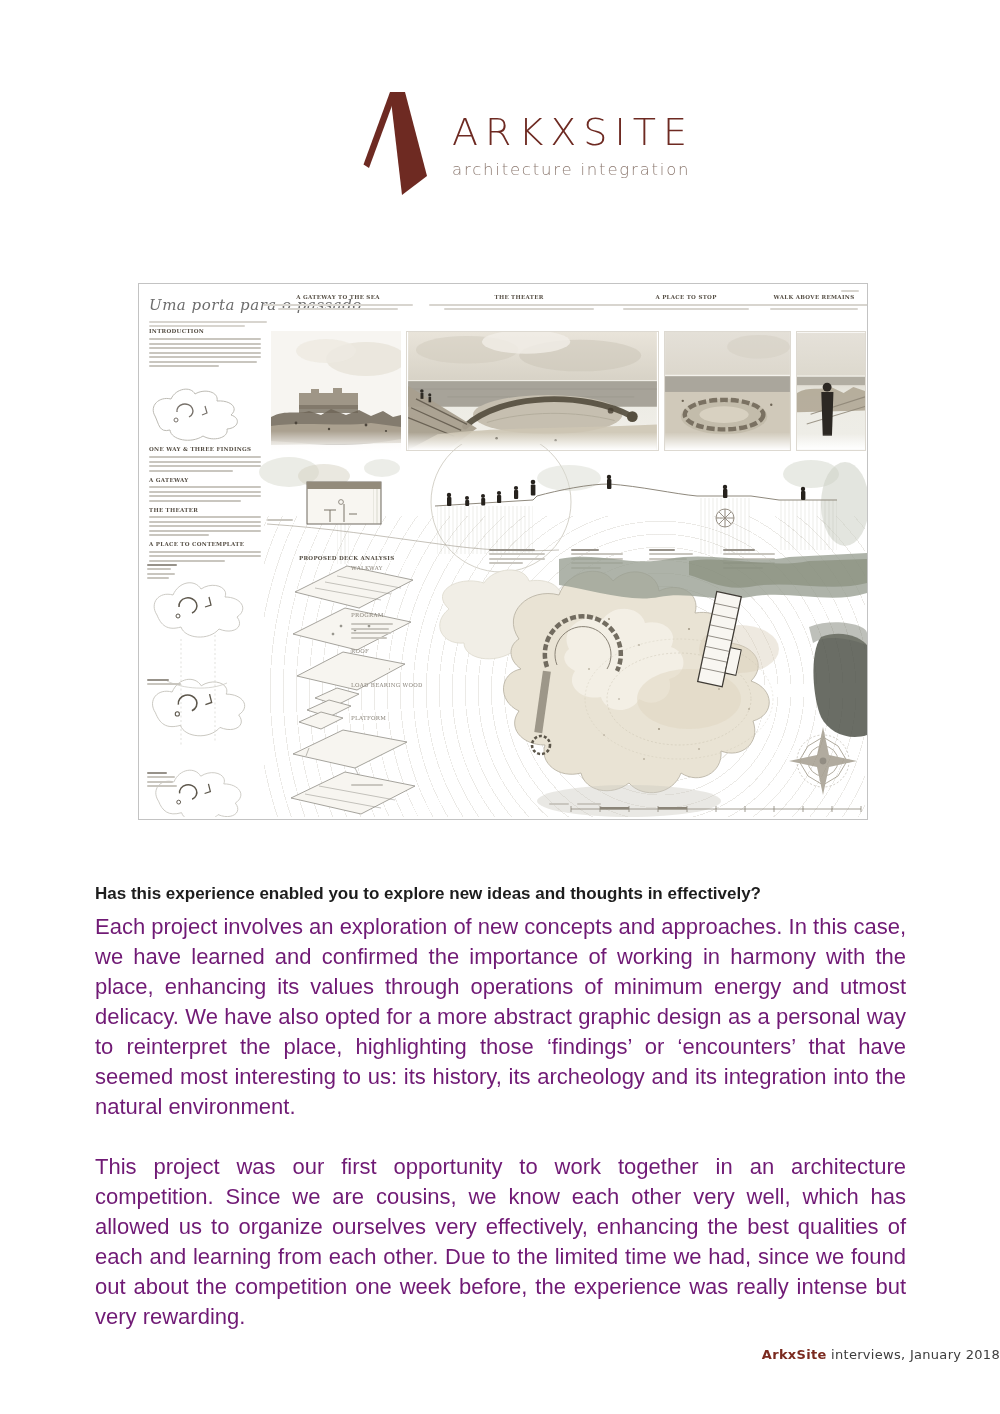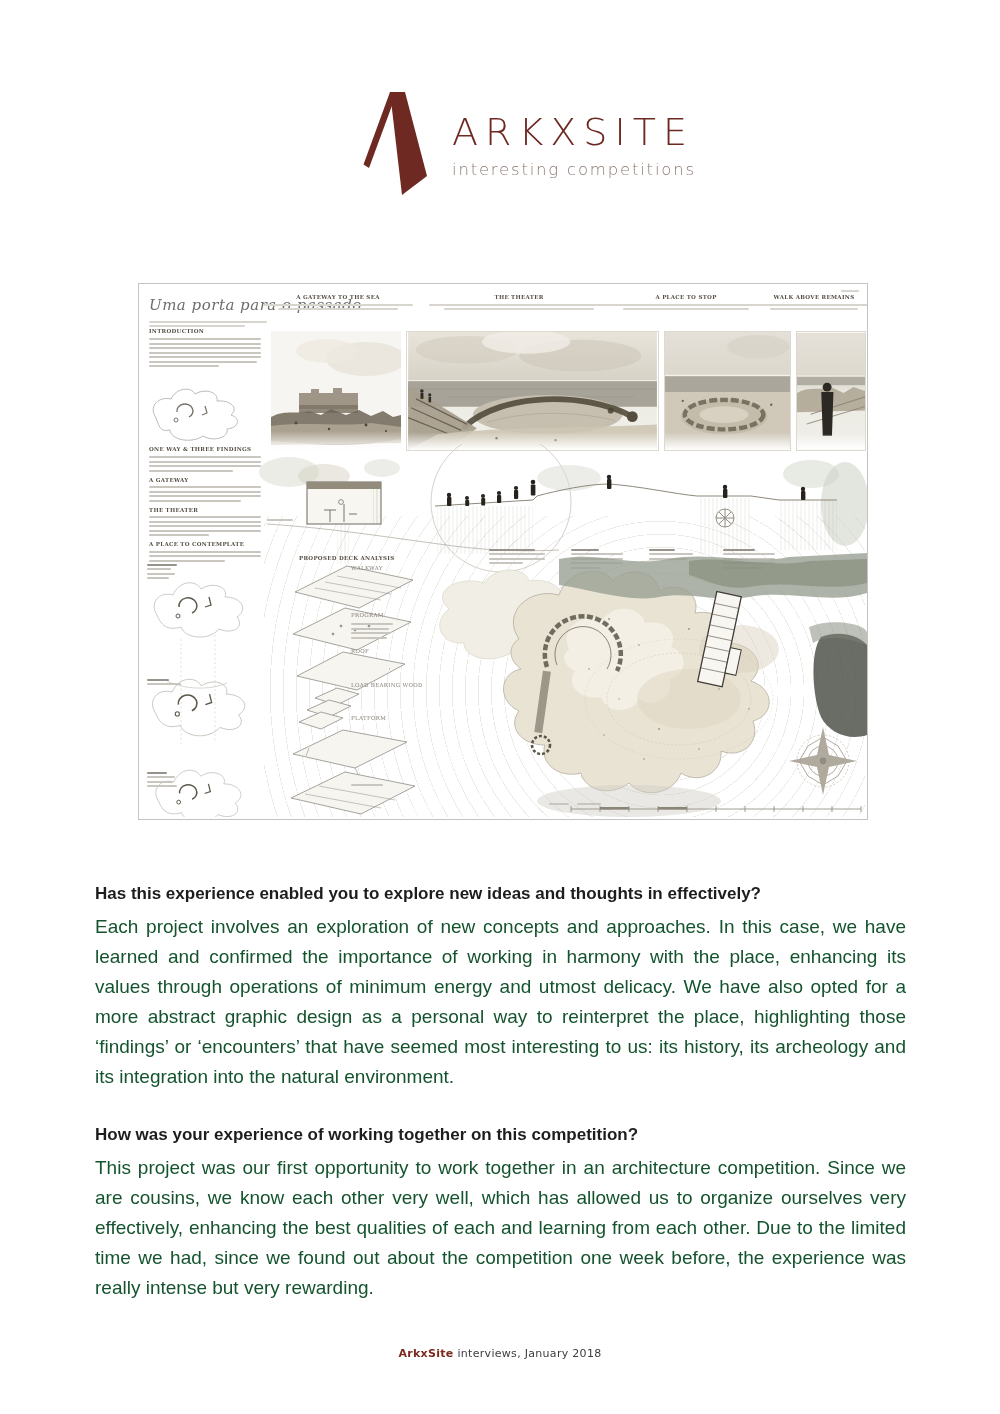--- a/index.html
+++ b/index.html
@@ -32,40 +32,40 @@
   .ph{text-align:center;}
   .ph .micro{display:block;}
   .ph .greek{margin:2.5px auto;}
   .panel{position:absolute;top:47px;height:120px;border:1px solid #ddd9d1;box-sizing:border-box;
          overflow:hidden;}
   .panel svg{display:block;width:100%;height:100%;}
 
   
   .qa{position:absolute;left:95px;top:881px;width:811px;}
   .question{font-size:17px;font-weight:700;color:#1d1d1d;line-height:26px;margin:0 0 5px;}
-  .answer{font-size:19px;line-height:30px;color:#14532d;text-align:justify;margin:0 0 30px;}
+  .answer{font-size:22px;line-height:30px;color:#701a75;text-align:justify;margin:0 0 30px;}
 
   
-  .footer{position:absolute;left:0;top:1347px;width:100%;text-align:center;
-          font-family:"DejaVu Sans",sans-serif;font-size:11px;color:#3d3d3d;letter-spacing:.3px;}
+  .footer{position:absolute;left:0;top:1347px;width:100%;text-align:right;
+          font-family:"DejaVu Sans",sans-serif;font-size:13px;color:#3d3d3d;letter-spacing:.3px;}
   .footer .fb{font-weight:700;color:#7b2a1f;}
 </style>
 </head>
 <body>
 
 <div class="page">
 
   <div class="logo">
     <svg class="logo-mark" viewBox="0 0 70 103">
       <polygon points="33,0 48,0 70,84 45,103" fill="#6e2a22"></polygon>
       <polygon points="33,0 40,0 12,76 6.5,72.5" fill="#6e2a22"></polygon>
     </svg>
     <div class="logo-text">
       <div class="brand">ARKXSITE</div>
-      <div class="tagline">interesting competitions</div>
+      <div class="tagline">architecture integration</div>
     </div>
   </div>
 
   <div class="board">
 
     <div class="ripples"></div>
 
     <div class="abs" style="right:8px;top:6px;width:18px;">
       <div class="greek l" style="margin:0;"></div>
     </div>
@@ -473,21 +473,20 @@
     </svg>
     <div class="abs" style="left:410px;top:516px;width:60px;display:flex;gap:8px;">
       <div class="greek" style="width:20px;"></div>
         <div class="greek" style="width:24px;"></div>
     </div>
   </div>
 
   <div class="qa">
     <h3 class="question">Has this experience enabled you to explore new ideas and thoughts in effectively?</h3>
     <p class="answer">Each project involves an exploration of new concepts and approaches. In this case, we have learned and confirmed the importance of working in harmony with the place, enhancing its values through operations of minimum energy and utmost delicacy. We have also opted for a more abstract graphic design as a personal way to reinterpret the place, highlighting those ‘findings’ or ‘encounters’ that have seemed most interesting to us: its history, its archeology and its integration into the natural environment.</p>
-    <h3 class="question">How was your experience of working together on this competition?</h3>
     <p class="answer">This project was our first opportunity to work together in an architecture competition. Since we are cousins, we know each other very well, which has allowed us to organize ourselves very effectively, enhancing the best qualities of each and learning from each other. Due to the limited time we had, since we found out about the competition one week before, the experience was really intense but very rewarding.</p>
   </div>
 
   <div class="footer">
     <span class="fb">ArkxSite</span>
     <span> interviews,  January 2018</span>
   </div>
 
 </div>
 

